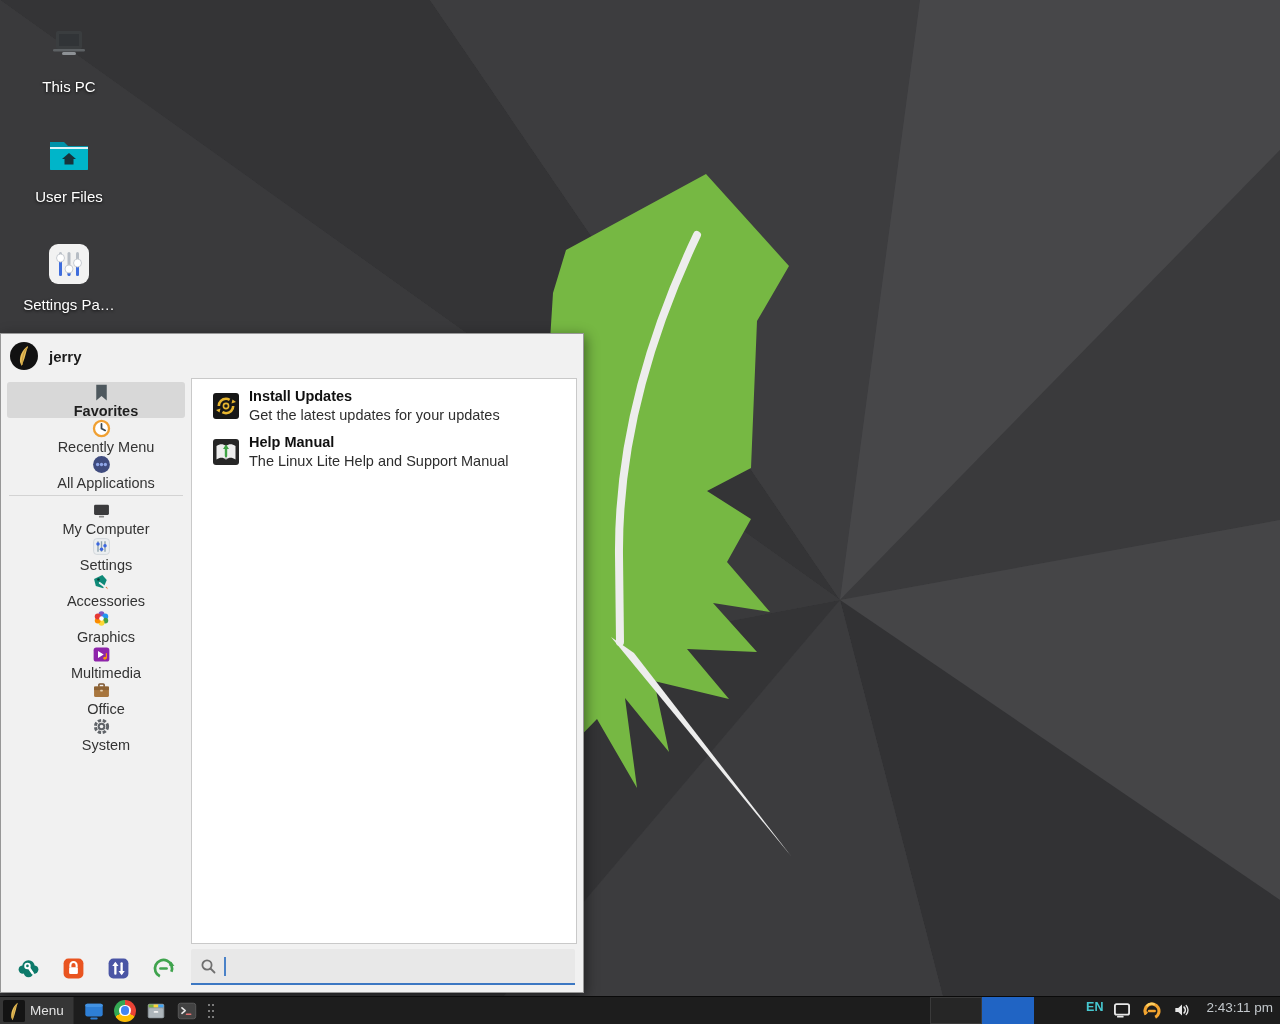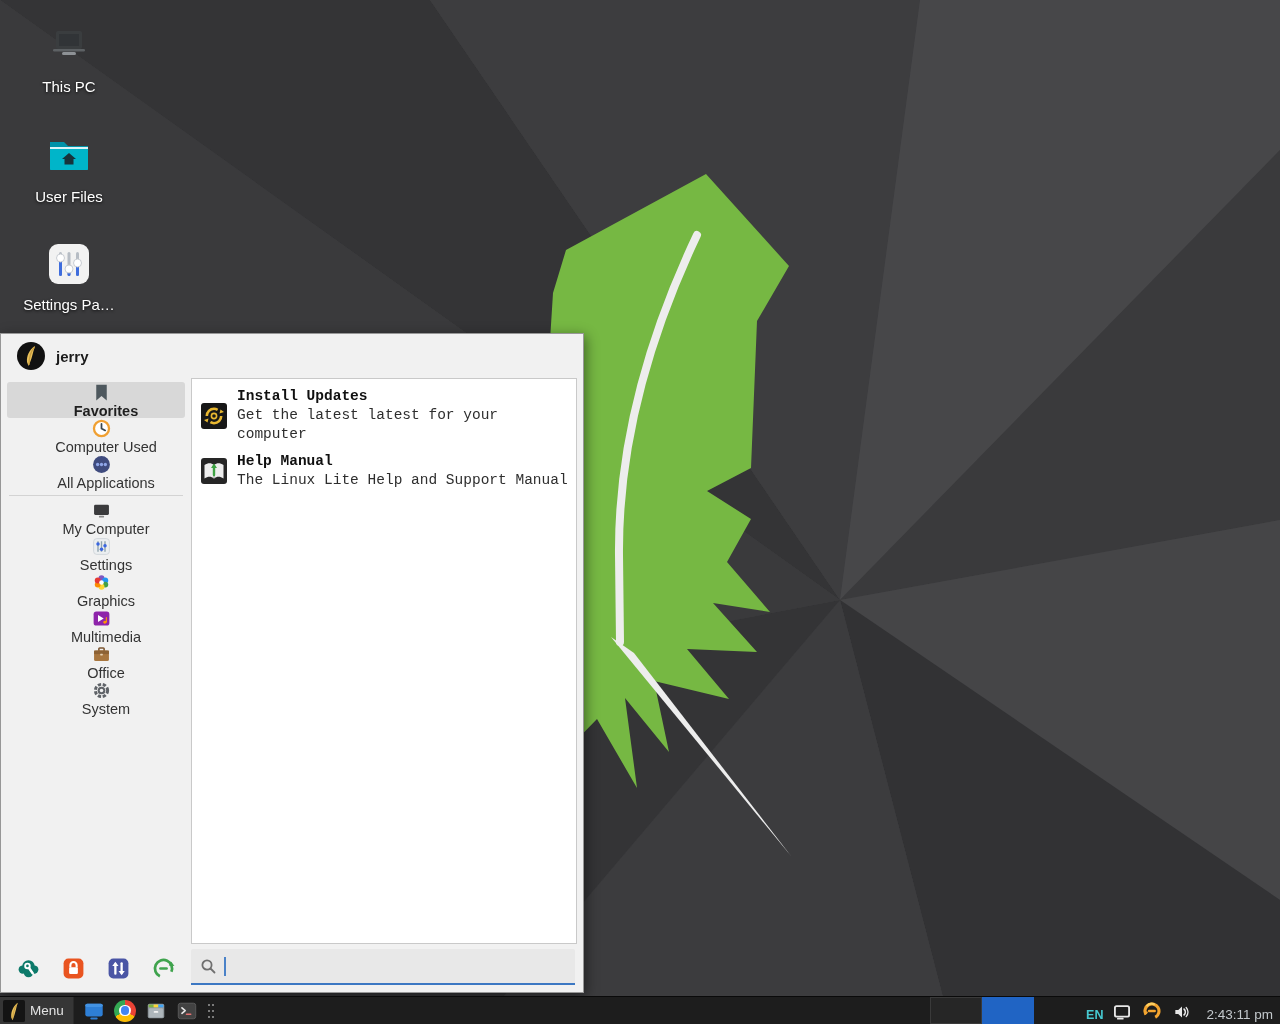--- a/index.html
+++ b/index.html
@@ -14,33 +14,33 @@
   .dicon{position:absolute;width:122px;display:flex;flex-direction:column;align-items:center;z-index:1;cursor:default;}
   .dicon .ic{width:48px;height:48px;}
   .dicon .lbl{margin-top:8px;font-size:15px;color:#ffffff;text-shadow:0 1px 3px rgba(0,0,0,.85);white-space:nowrap;}
   #dicon-thispc{left:8px;top:22px;}
   #dicon-userfiles{left:8px;top:132px;}
   #dicon-controlpanel{left:8px;top:240px;}
 
   
   #whisker{position:absolute;left:0;top:333px;width:584px;height:660px;background:#f1f1f1;
            border:1px solid #979797;box-sizing:border-box;z-index:5;box-shadow:2px 3px 12px rgba(0,0,0,.45);}
-  #menu-header{position:absolute;left:0;top:0;right:0;height:44px;display:flex;align-items:center;padding-left:15px;box-sizing:border-box;}
+  #menu-header{position:absolute;left:0;top:0;right:0;height:44px;display:flex;align-items:center;padding-left:8px;box-sizing:border-box;}
   #menu-header .uname{margin-left:10px;font-size:15px;font-weight:bold;color:#1b1b1b;}
 
   #menu-sidebar{position:absolute;left:0;top:46px;bottom:0;width:190px;padding-top:2px;box-sizing:border-box;}
   .sr{display:flex;align-items:center;height:36px;padding-left:11px;margin:0 6px;border-radius:3px;cursor:default;flex-direction:column;}
   .sr .si{width:21px;height:21px;flex:0 0 21px;}
   .sr .sl{margin-left:9px;font-size:14.5px;color:#333;white-space:nowrap;}
   .sr.sel{background:#d8d8d8;}
   .sr.sel .sl{font-weight:bold;color:#1f1f1f;}
   .side-sep{height:1px;background:#d3d3d3;margin:5px 8px 4px 8px;}
 
   #menu-list{position:absolute;left:190px;top:44px;width:386px;height:566px;background:#ffffff;
-             border:1px solid #c9c9c9;box-sizing:border-box;padding:4px 2px;font-family:Liberation Mono, monospace;}
+             border:1px solid #c9c9c9;box-sizing:border-box;padding:4px 14px;}
   .lrow{display:flex;align-items:center;padding:4px 6px;border-radius:2px;cursor:default;}
   .lrow .li{width:28px;height:28px;flex:0 0 28px;}
   .lrow .lt{margin-left:9px;line-height:19px;}
   .lrow .t1{font-size:14.5px;font-weight:bold;color:#101010;}
   .lrow .t2{font-size:14.5px;color:#2e2e2e;}
 
   #menu-actions{position:absolute;left:15px;bottom:11px;display:flex;gap:20px;}
   .abtn{width:25px;height:25px;cursor:pointer;}
 
   #menu-search{position:absolute;left:190px;right:8px;bottom:7px;height:36px;background:#e8e8e8;
@@ -59,21 +59,21 @@
   .chrome{border-radius:50%;background:conic-gradient(#ea4335 0 33.3%,#fbbc05 33.3% 66.6%,#34a853 66.6% 100%);}
   .chrome::before{content:"";position:absolute;left:23%;top:23%;width:54%;height:54%;background:#fff;border-radius:50%;}
   .chrome::after{content:"";position:absolute;left:31%;top:31%;width:38%;height:38%;background:#4285f4;border-radius:50%;}
   #grip{margin-left:10px;width:10px;height:18px;display:flex;gap:2px;align-items:center;cursor:pointer;}
   #grip .gc{width:2px;height:14px;background:repeating-linear-gradient(#7a7a7a 0 2px,transparent 2px 6px);}
   #tb-spacer{flex:1;}
   #pager{display:flex;height:100%;margin-right:52px;cursor:pointer;}
   #pager .ws{width:52px;height:100%;box-sizing:border-box;}
   #pager .ws.inactive{background:#262626;border:1px solid #3a3a3a;}
   #pager .ws.active{background:#2064c4;}
-  #tray{display:flex;align-items:flex-end;gap:9px;padding-right:7px;}
+  #tray{display:flex;align-items:flex-start;gap:9px;padding-right:7px;}
   #tray .en{font-size:12.5px;font-weight:bold;color:#46c8d0;cursor:pointer;}
   #tray .clock{font-size:13.5px;color:#c3c8cc;margin-left:5px;cursor:pointer;white-space:nowrap;}
 </style>
 </head>
 <body>
 
 <div id="screen">
 
   <svg id="wallpaper" viewBox="0 0 1280 1024" width="1280" height="1024">
     <rect width="1280" height="1024" fill="#3f3f41"></rect>
@@ -143,21 +143,21 @@
         <svg class="si" viewBox="0 0 24 24">
             <path d="M6,3 h12 v18 l-6,-5 l-6,5 Z" fill="#4e585e"></path>
           </svg>
         <span class="sl">Favorites</span>
       </div>
       <div class="sr">
         <svg class="si" viewBox="0 0 24 24">
           <circle cx="12" cy="12" r="8.6" fill="#ffffff" stroke="#f0a032" stroke-width="2.6"></circle>
           <path d="M12,12 L12,6.8 M12,12 L16.2,14.2" stroke="#39474f" stroke-width="2" stroke-linecap="round"></path>
         </svg>
-        <span class="sl">Computer Used</span>
+        <span class="sl">Recently Menu</span>
       </div>
       <div class="sr">
         <svg class="si" viewBox="0 0 24 24">
           <circle cx="12" cy="12" r="9.6" fill="#3f4b7e"></circle>
           <circle cx="7.6" cy="12" r="1.9" fill="#8fa6e8"></circle>
             <circle cx="12" cy="12" r="1.9" fill="#8fa6e8"></circle>
             <circle cx="16.4" cy="12" r="1.9" fill="#8fa6e8"></circle>
         </svg>
         <span class="sl">All Applications</span>
       </div>
@@ -175,20 +175,29 @@
         <svg class="si" viewBox="0 0 24 24">
           <rect x="3" y="3" width="18" height="18" rx="3.5" fill="#eceff1" stroke="#ced4d8"></rect>
           <rect x="7.2" y="6" width="1.6" height="12" fill="#90a4ae"></rect>
             <rect x="11.2" y="6" width="1.6" height="12" fill="#90a4ae"></rect>
             <rect x="15.2" y="6" width="1.6" height="12" fill="#90a4ae"></rect>
           <circle cx="8" cy="9" r="2" fill="#3a66e0"></circle>
             <circle cx="12" cy="15" r="2" fill="#3a66e0"></circle>
             <circle cx="16" cy="11" r="2" fill="#3a66e0"></circle>
         </svg>
         <span class="sl">Settings</span>
+      </div>
+      <div class="sr">
+        <svg class="si" viewBox="0 0 24 24">
+          <path d="M3.5,8 L13,3.5 L18,9 L14,18.5 L5.5,16 Z" fill="#0f8a78"></path>
+          <path d="M10,12.5 L16.5,17.5" stroke="#eef2f2" stroke-width="2.2" stroke-linecap="round"></path>
+          <path d="M16.5,17.5 L19.5,20 L18,16.8 Z" fill="#e07b39"></path>
+          <circle cx="8.5" cy="8.5" r="1.5" fill="#073f37"></circle>
+        </svg>
+        <span class="sl">Accessories</span>
       </div>
       <div class="sr">
         <svg class="si" viewBox="0 0 24 24">
           <circle cx="12" cy="7.2" r="3.4" fill="#7e57c2"></circle>
           <circle cx="16.3" cy="9.6" r="3.4" fill="#2196f3"></circle>
           <circle cx="16.3" cy="14.4" r="3.4" fill="#43a047"></circle>
           <circle cx="12" cy="16.8" r="3.4" fill="#fdd835"></circle>
           <circle cx="7.7" cy="14.4" r="3.4" fill="#fb8c00"></circle>
           <circle cx="7.7" cy="9.6" r="3.4" fill="#e53935"></circle>
           <circle cx="12" cy="12" r="2.6" fill="#ffffff"></circle>
@@ -227,21 +236,21 @@
       <div class="lrow">
         <svg class="li" viewBox="0 0 28 28">
           <rect x="1" y="1" width="26" height="26" rx="3" fill="#171717"></rect>
           <circle cx="14" cy="14" r="7.2" fill="none" stroke="#e8b730" stroke-width="2.6" stroke-dasharray="15 7.5"></circle>
           <polygon points="20.5,7.5 24,10 19.5,11.5" fill="#e8b730"></polygon>
           <polygon points="7.5,20.5 4,18 8.5,16.5" fill="#e8b730"></polygon>
           <circle cx="14" cy="14" r="2.6" fill="none" stroke="#e8b730" stroke-width="1.6"></circle>
         </svg>
         <div class="lt">
           <div class="t1">Install Updates</div>
-          <div class="t2">Get the latest latest for your computer</div>
+          <div class="t2">Get the latest updates for your updates</div>
         </div>
       </div>
       <div class="lrow">
         <svg class="li" viewBox="0 0 28 28">
           <rect x="1" y="1" width="26" height="26" rx="3" fill="#262626"></rect>
           <path d="M4.5,8 C8,5.8 11,5.8 14,8 C17,5.8 20,5.8 23.5,8 L23.5,21.5 C20,19.3 17,19.3 14,21.5 C11,19.3 8,19.3 4.5,21.5 Z" fill="#eeeeee"></path>
           <path d="M14,8 L14,21.5" stroke="#9a9a9a" stroke-width="1"></path>
           <path d="M14,18 L14,9" stroke="#3fa344" stroke-width="2.4" stroke-linecap="round"></path>
           <polygon points="14,6.5 17,11 11,11" fill="#3fa344"></polygon>
         </svg>

